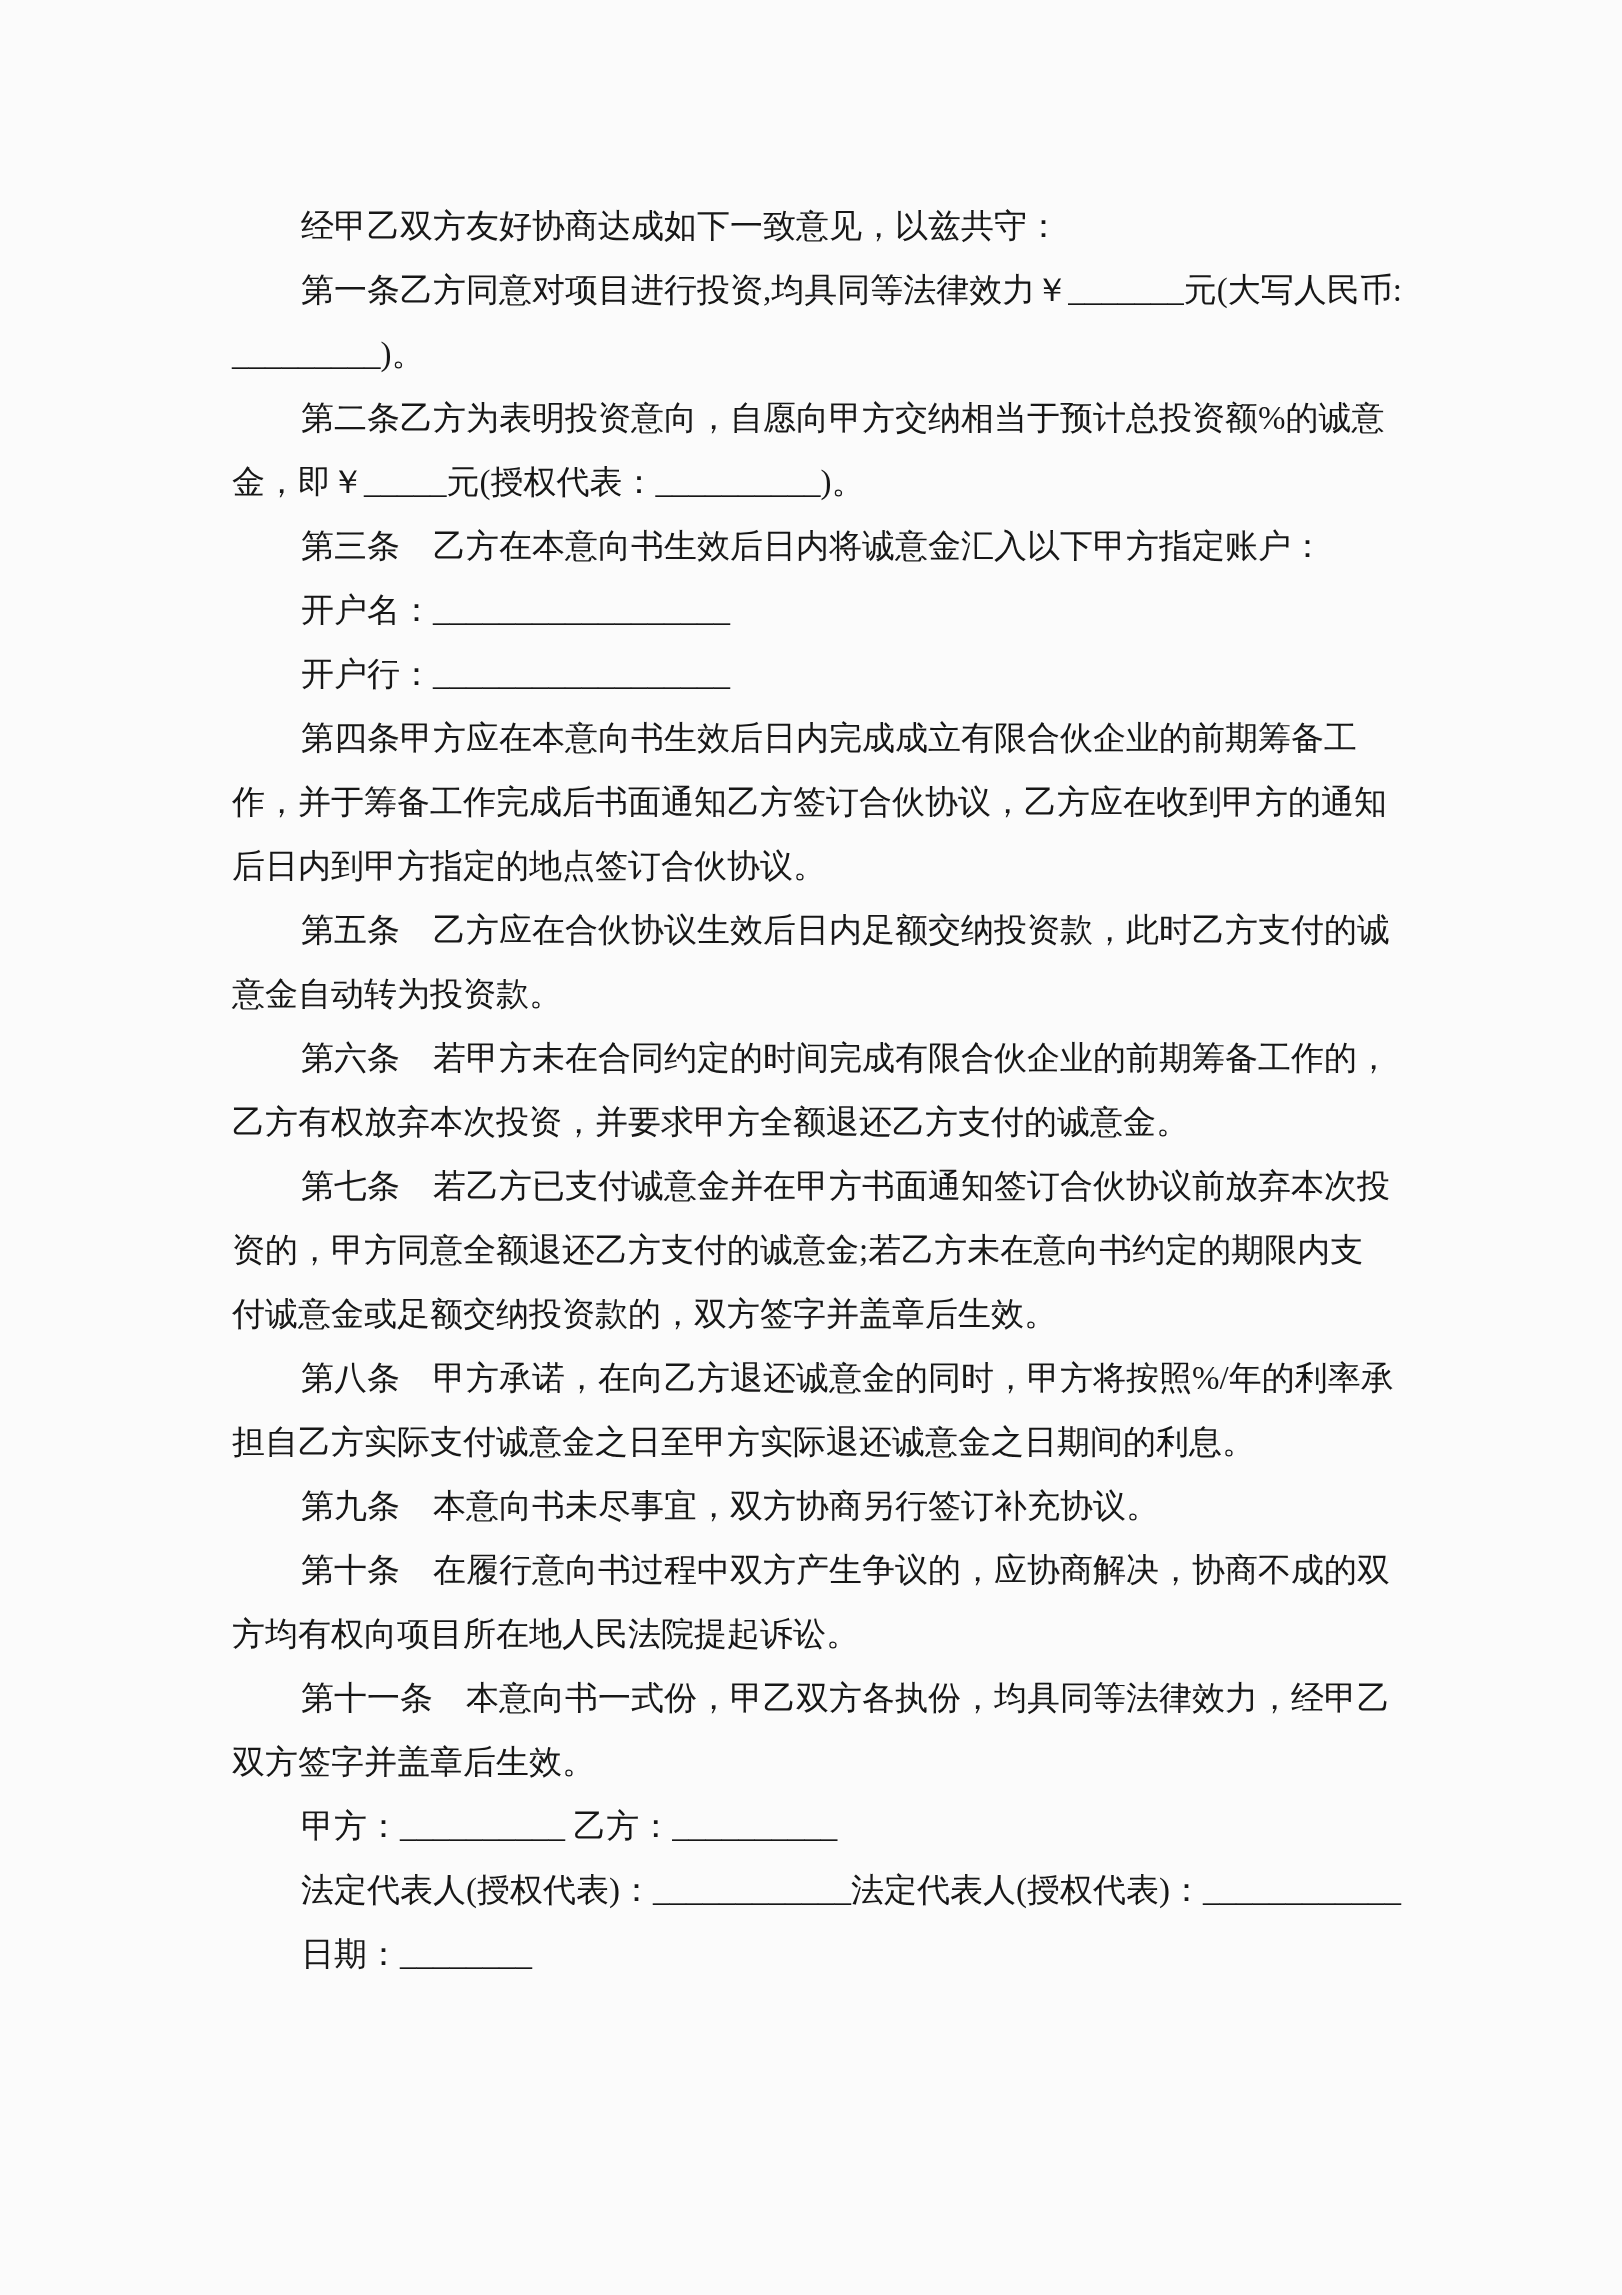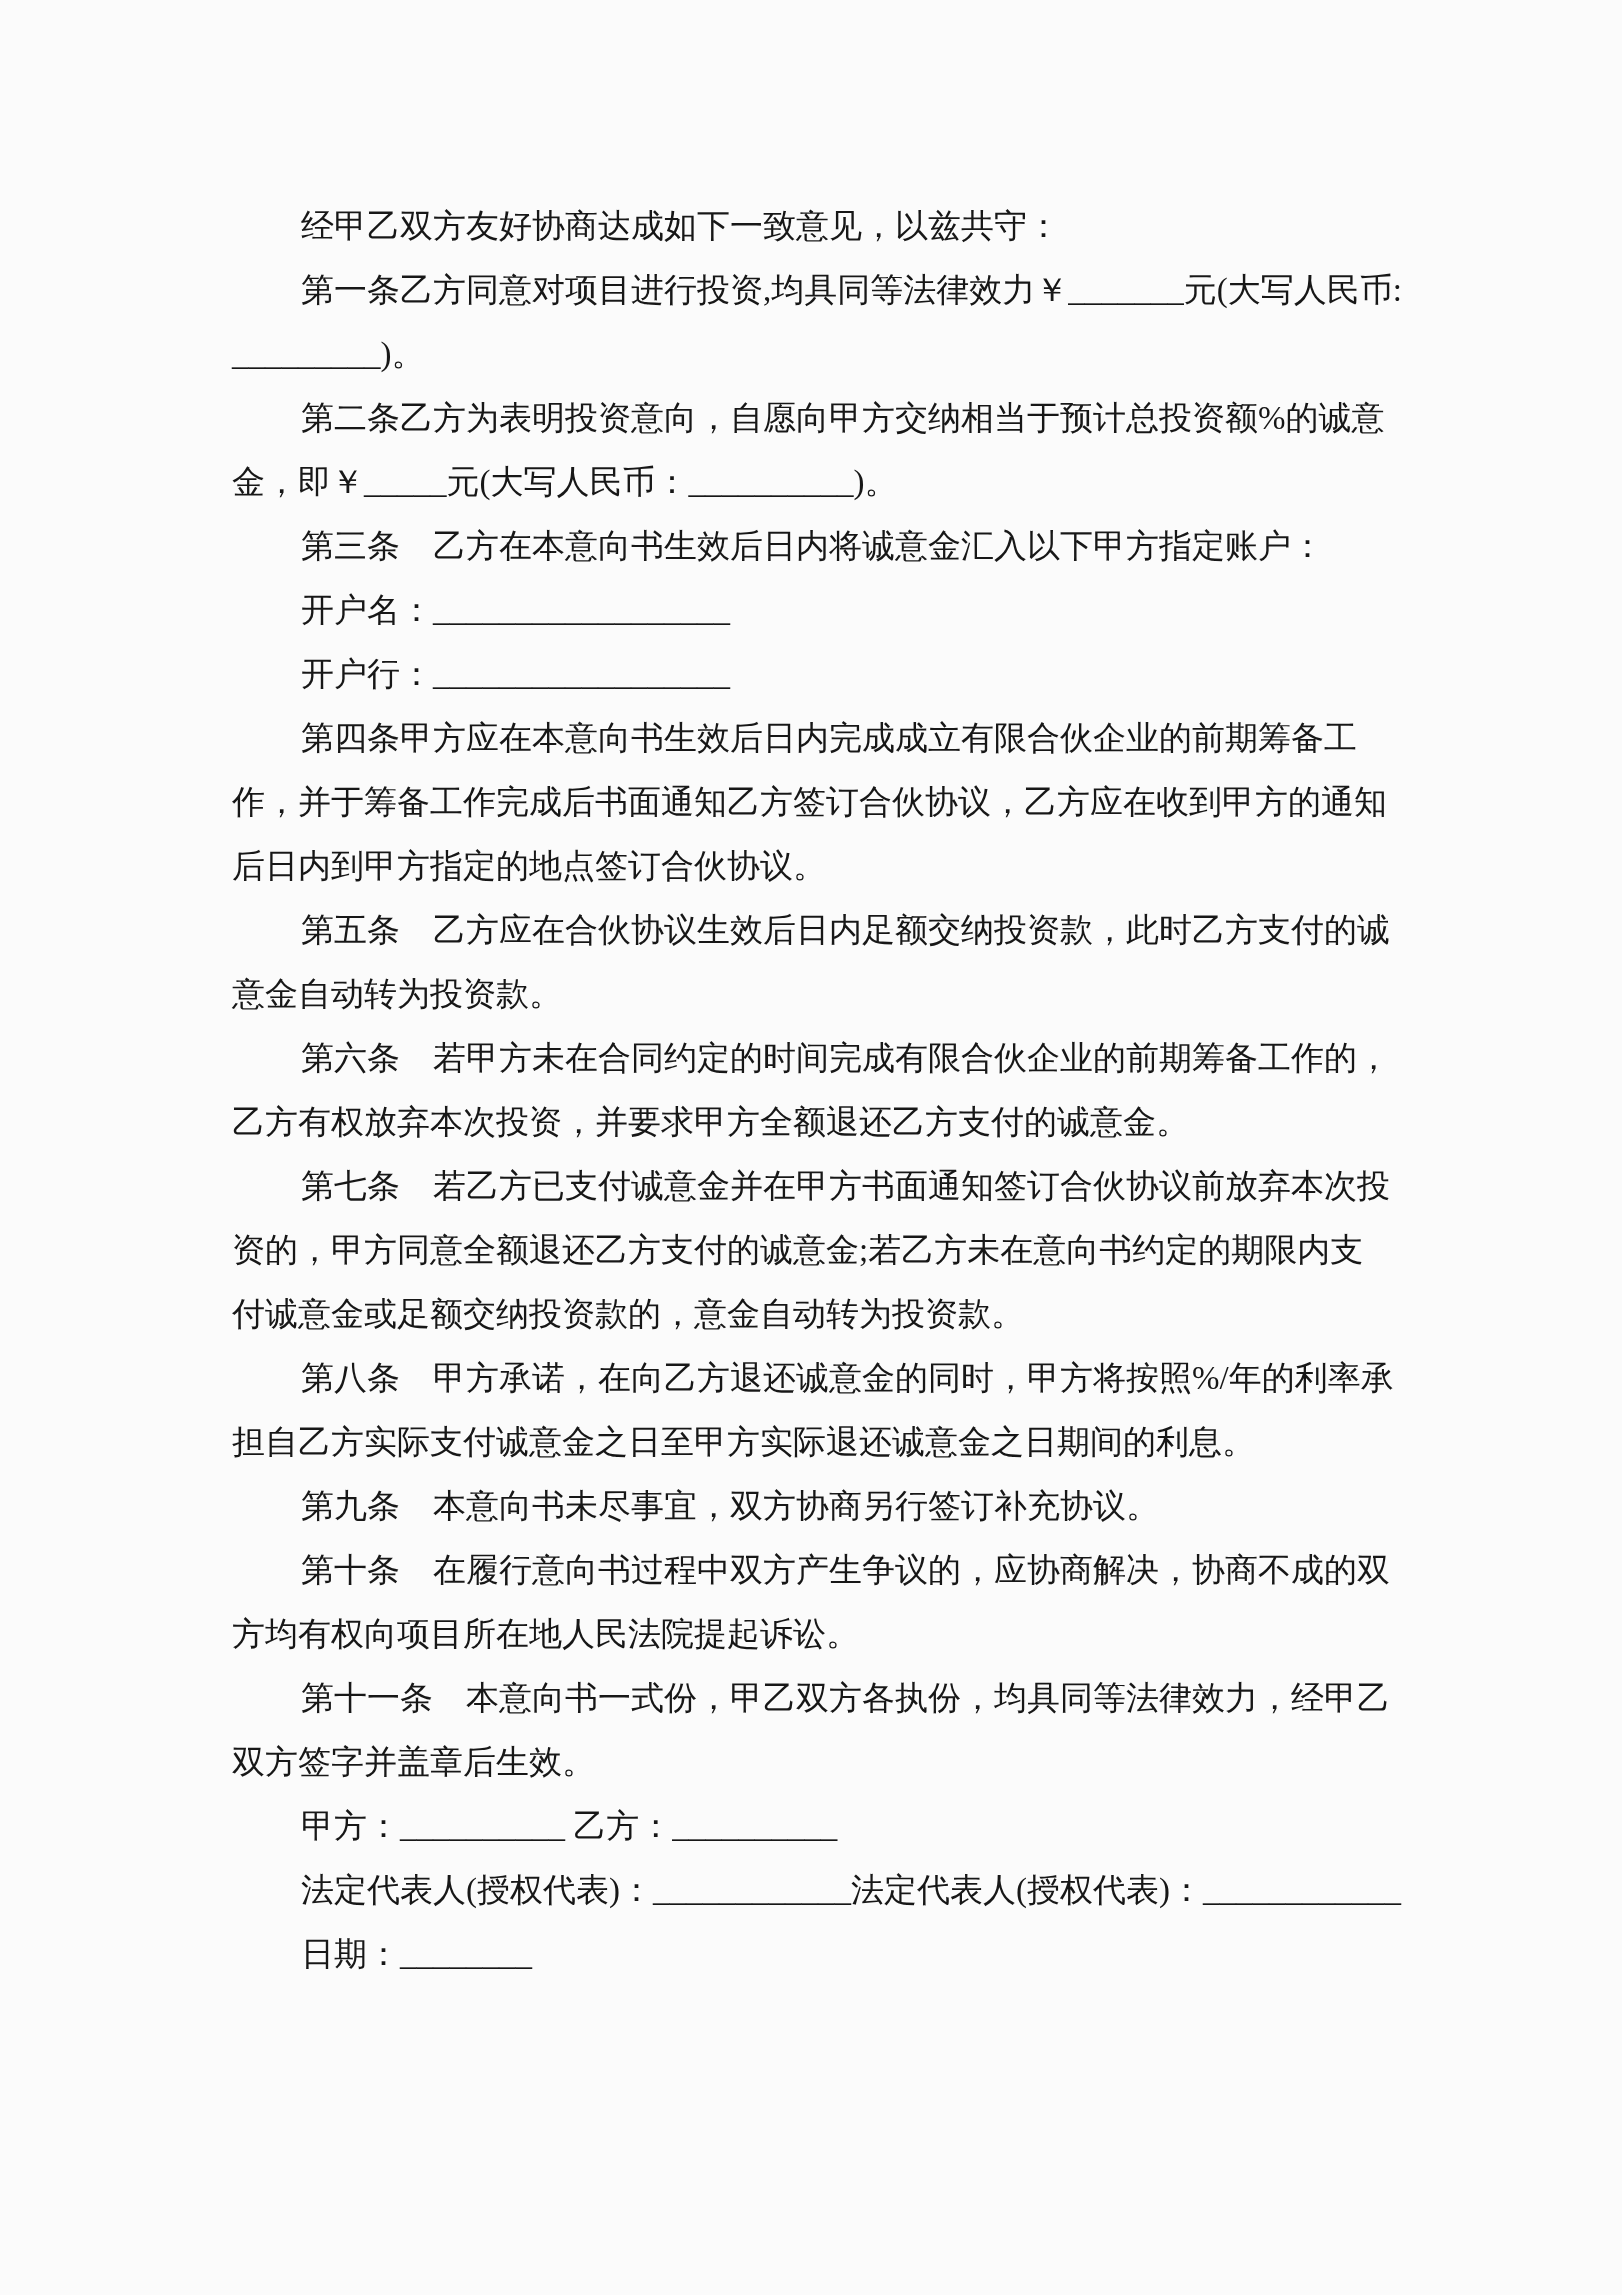--- a/index.html
+++ b/index.html
@@ -35,34 +35,34 @@
 </style>
 </head>
 <body style="background: rgb(251, 251, 251);">
 
 <div class="page">
   <div class="doc" style="color: rgb(23, 23, 23);">
       <div class="line indent">经甲乙双方友好协商达成如下一致意见，以兹共守：</div>
       <div class="line indent">第一条乙方同意对项目进行投资,均具同等法律效力￥_______元(大写人民币:</div>
       <div class="line">_________)。</div>
       <div class="line indent">第二条乙方为表明投资意向，自愿向甲方交纳相当于预计总投资额%的诚意</div>
-      <div class="line">金，即￥_____元(大写人民币：__________)。</div>
+      <div class="line">金，即￥_____元(授权代表：__________)。</div>
       <div class="line indent">第三条　乙方在本意向书生效后日内将诚意金汇入以下甲方指定账户：</div>
       <div class="line indent">开户名：__________________</div>
       <div class="line indent">开户行：__________________</div>
       <div class="line indent">第四条甲方应在本意向书生效后日内完成成立有限合伙企业的前期筹备工</div>
       <div class="line">作，并于筹备工作完成后书面通知乙方签订合伙协议，乙方应在收到甲方的通知</div>
       <div class="line">后日内到甲方指定的地点签订合伙协议。</div>
       <div class="line indent">第五条　乙方应在合伙协议生效后日内足额交纳投资款，此时乙方支付的诚</div>
       <div class="line">意金自动转为投资款。</div>
       <div class="line indent">第六条　若甲方未在合同约定的时间完成有限合伙企业的前期筹备工作的，</div>
       <div class="line">乙方有权放弃本次投资，并要求甲方全额退还乙方支付的诚意金。</div>
       <div class="line indent">第七条　若乙方已支付诚意金并在甲方书面通知签订合伙协议前放弃本次投</div>
       <div class="line">资的，甲方同意全额退还乙方支付的诚意金;若乙方未在意向书约定的期限内支</div>
-      <div class="line">付诚意金或足额交纳投资款的，意金自动转为投资款。</div>
+      <div class="line">付诚意金或足额交纳投资款的，双方签字并盖章后生效。</div>
       <div class="line indent">第八条　甲方承诺，在向乙方退还诚意金的同时，甲方将按照%/年的利率承</div>
       <div class="line">担自乙方实际支付诚意金之日至甲方实际退还诚意金之日期间的利息。</div>
       <div class="line indent">第九条　本意向书未尽事宜，双方协商另行签订补充协议。</div>
       <div class="line indent">第十条　在履行意向书过程中双方产生争议的，应协商解决，协商不成的双</div>
       <div class="line">方均有权向项目所在地人民法院提起诉讼。</div>
       <div class="line indent">第十一条　本意向书一式份，甲乙双方各执份，均具同等法律效力，经甲乙</div>
       <div class="line">双方签字并盖章后生效。</div>
       <div class="line indent">甲方：__________ 乙方：__________</div>
       <div class="line indent">法定代表人(授权代表)：____________法定代表人(授权代表)：____________</div>
       <div class="line indent">日期：________</div>

